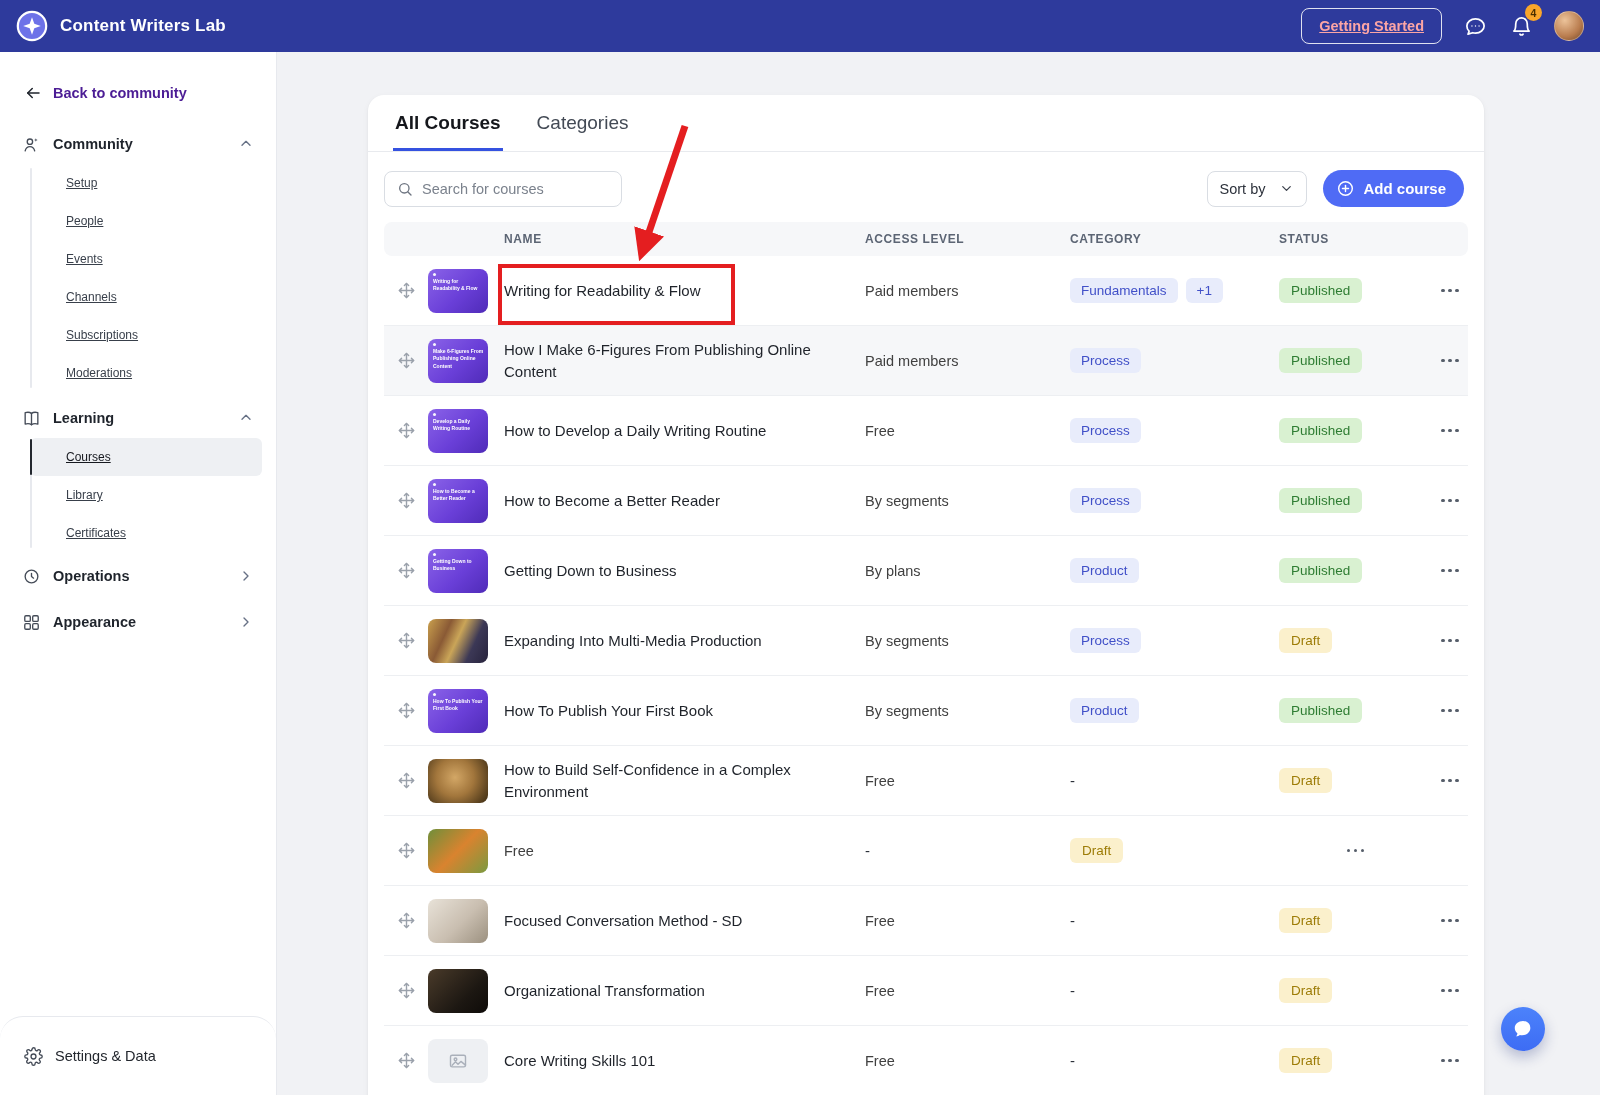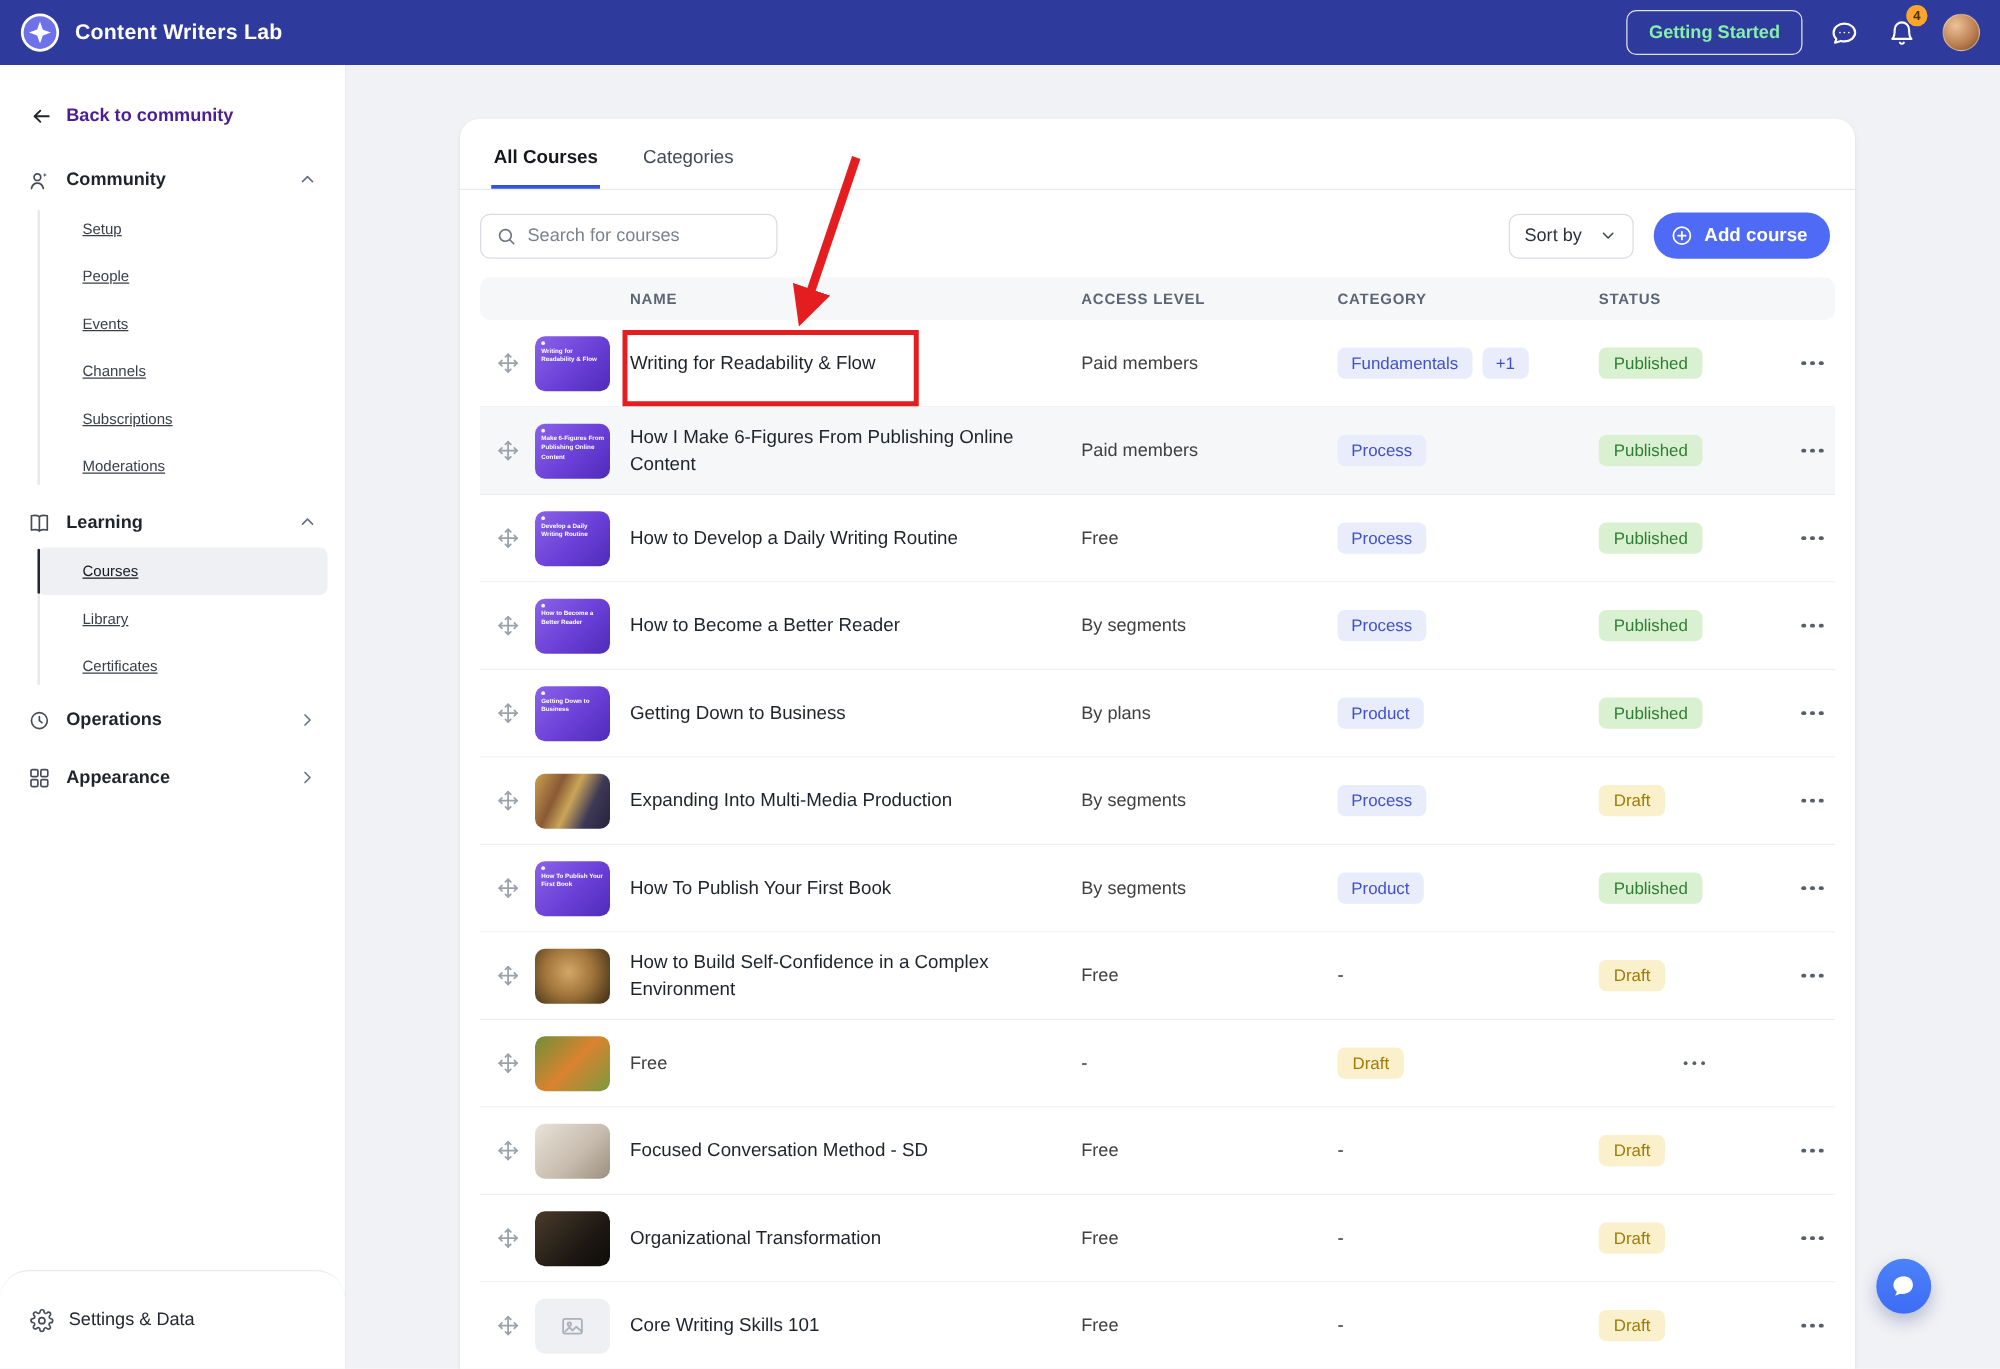--- a/index.html
+++ b/index.html
@@ -13,23 +13,24 @@
 
   
   .topbar {
     position:absolute; left:0; top:0; width:1600px; height:52px;
     background:#2e3a9c; display:flex; align-items:center; padding:0 16px; z-index:30;
   }
   .logo { width:32px; height:32px; flex:0 0 auto; }
   .app-title { color:#fff; font-size:17px; font-weight:700; margin-left:12px; letter-spacing:.2px; }
   .topbar-right { margin-left:auto; display:flex; align-items:center; gap:20px; }
   .btn-getting-started {
-    border:1px solid rgba(255,255,255,.85); border-radius:8px; color:#86efac;
+    border:1px solid rgba(255,255,255,.85); border-radius:8px; color:#fca5a5;
     font-size:14.5px; font-weight:600; padding:9px 17px; background:transparent; cursor:pointer;
     font-family:inherit;
+    text-decoration:underline;
   }
   .icon-btn { position:relative; width:26px; height:26px; display:flex; align-items:center; justify-content:center; cursor:pointer; }
   .badge-count {
     position:absolute; top:-9px; right:-8px; background:#f9a62b; color:#4a2f00;
     font-size:10.5px; font-weight:700; min-width:17px; height:17px; border-radius:9px;
     display:flex; align-items:center; justify-content:center; padding:0 4px;
   }
   .avatar {
     width:30px; height:30px; border-radius:50%;
     background:radial-gradient(circle at 35% 30%, #ecc39a, #b97c4e 60%, #6f4526);
@@ -72,21 +73,21 @@
   }
 
   
   .main { position:absolute; left:277px; top:52px; width:1323px; height:1043px; background:#f1f2f5; }
   .card {
     position:absolute; left:91px; top:43px; width:1116px; height:1040px;
     background:#fff; border-radius:16px;
     box-shadow:0 1px 2px rgba(16,24,40,.05), 0 2px 6px rgba(16,24,40,.05);
   }
   .tabs { display:flex; gap:32px; padding:0 25px; border-bottom:1px solid #e8eaee; height:57px; align-items:flex-end; }
-  .tab { font-size:15px; padding:0 2px 14px; cursor:pointer; color:#434a55; border-bottom:3px solid transparent; }
+  .tab { font-size:19px; padding:0 2px 14px; cursor:pointer; color:#434a55; border-bottom:3px solid transparent; }
   .tab.active { color:#15171c; font-weight:700; border-bottom-color:#3552e0; }
 
   .toolbar { display:flex; align-items:center; margin:18px 20px 0 16px; height:37px; }
   .search-box {
     display:flex; align-items:center; gap:9px; width:238px; height:36px;
     border:1px solid #d9dde3; border-radius:8px; padding:0 12px; background:#fff;
   }
   .search-box input {
     border:0; outline:0; font-size:14.5px; color:#23272e; width:100%;
     font-family:inherit; background:transparent;

